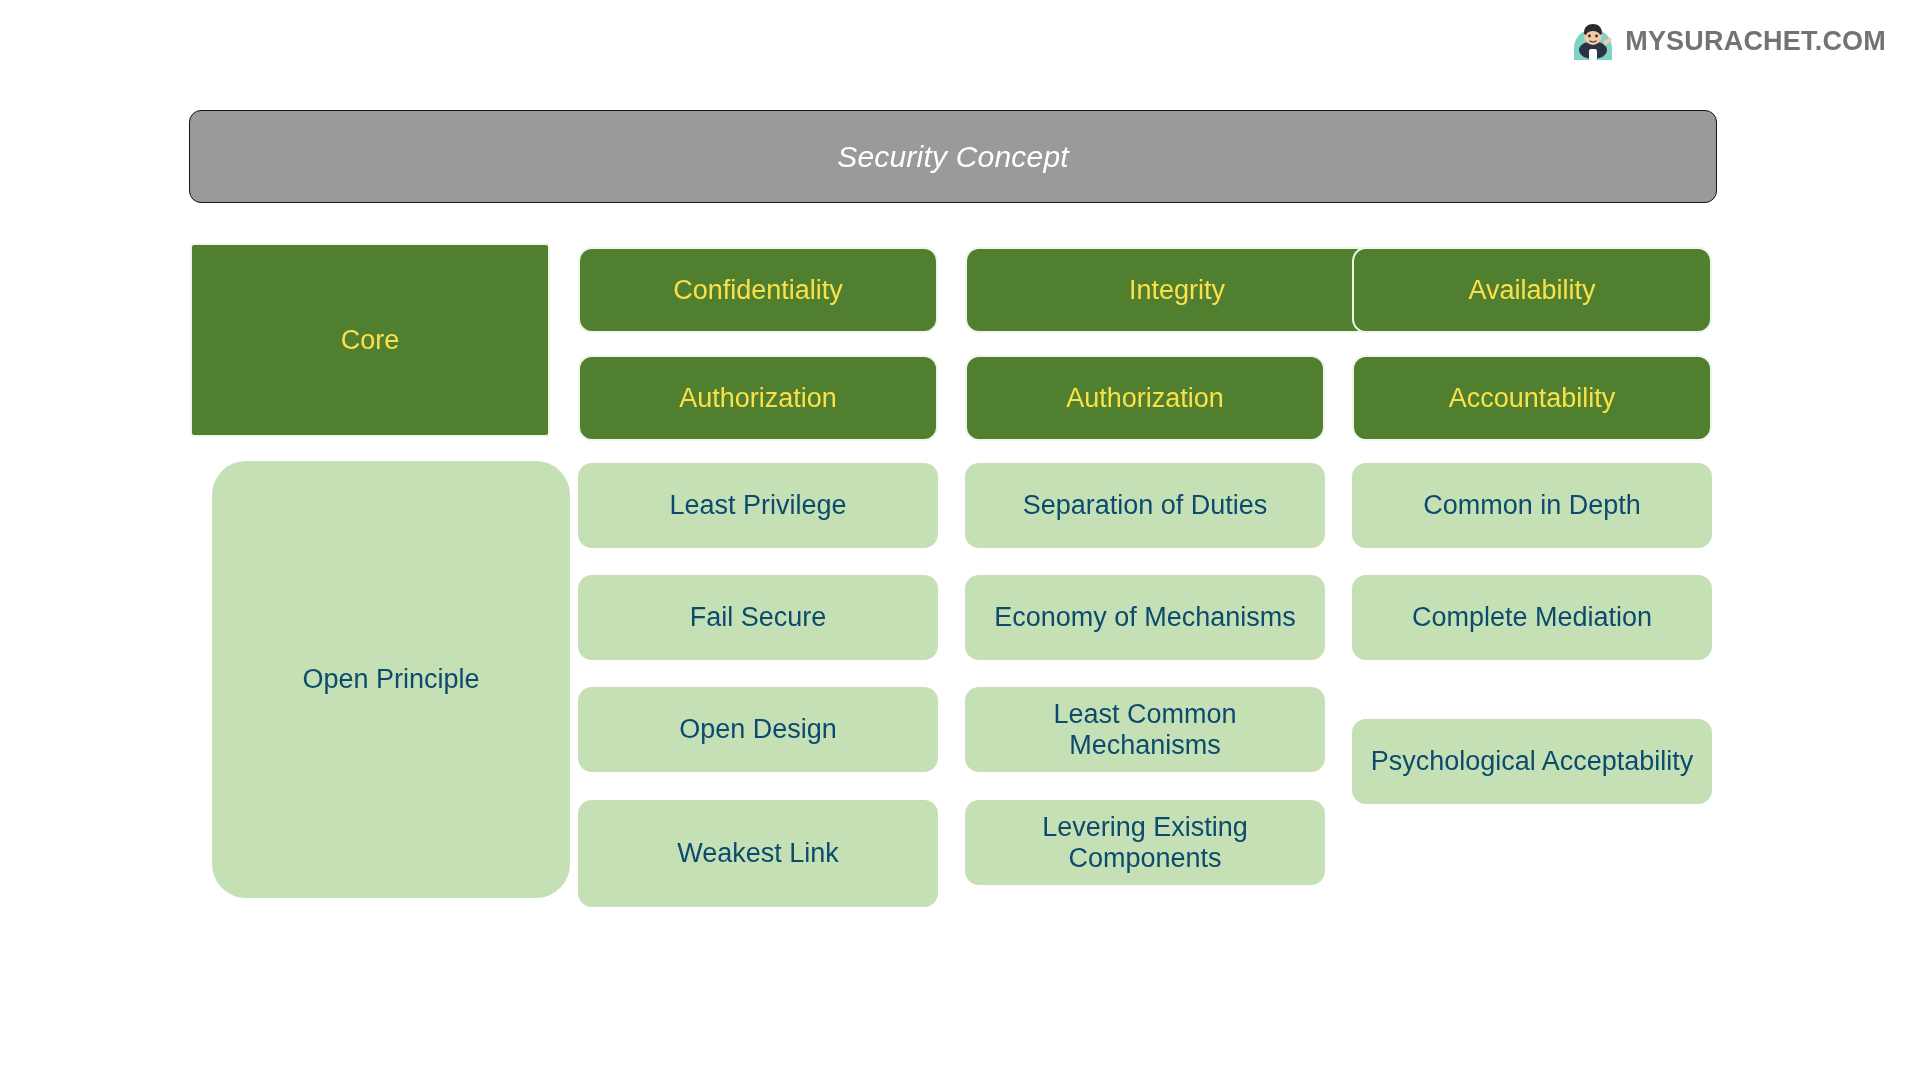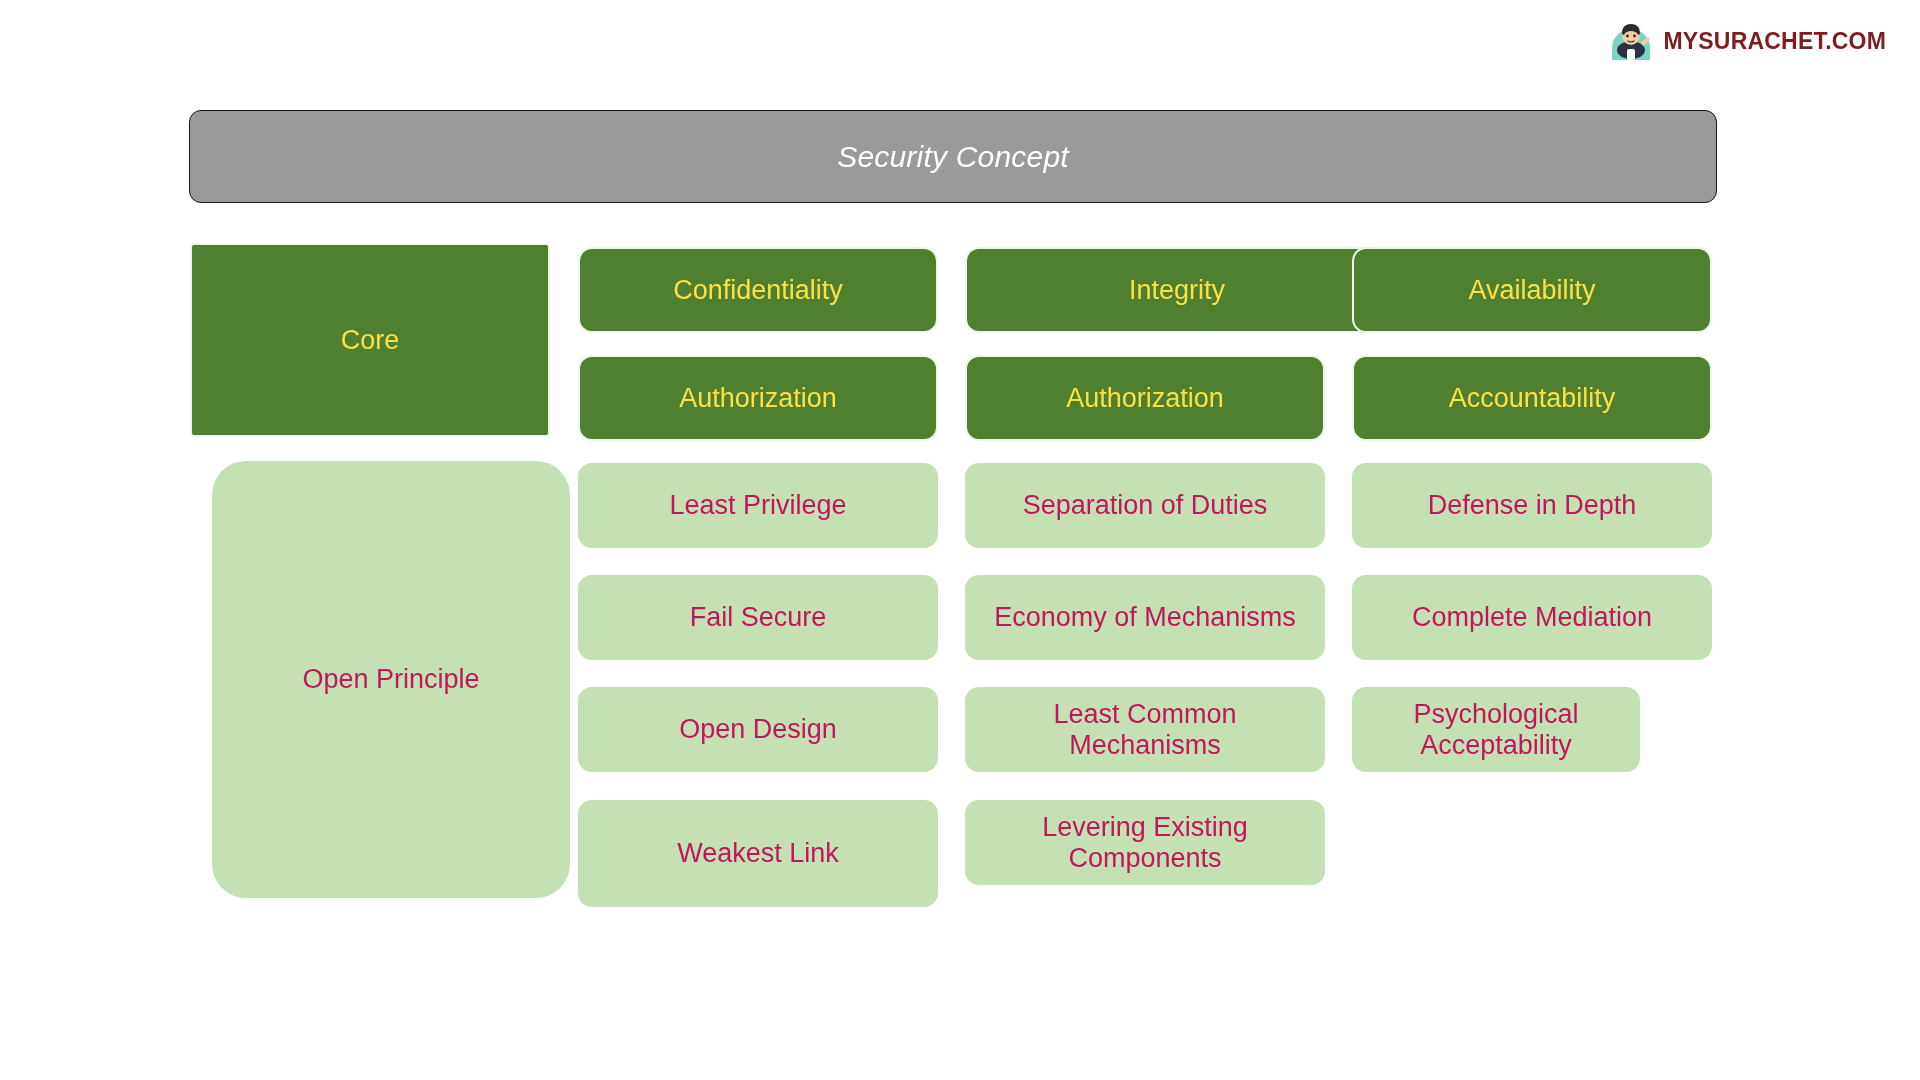--- a/index.html
+++ b/index.html
@@ -26,23 +26,23 @@
     gap: 9px;
   }
   .wm-avatar {
     width: 46px;
     height: 46px;
     border-radius: 6px;
     overflow: hidden;
     display: block;
   }
   .wm-text {
-    font-size: 23px;
+    font-size: 27px;
     letter-spacing: 0.2px;
-    color: #7f1d1d;
+    color: #737373;
     font-weight: 600;
     white-space: nowrap;
   }
 
   
   .header-bar {
     position: absolute;
     left: 189px;
     top: 110px;
     width: 1528px;
@@ -79,21 +79,21 @@
     color: #fde047;
     border-radius: 14px;
     border: 2px solid #eef6e8;
     font-size: 27px;
   }
   .node-dark.big {
     border-radius: 4px;
   }
   .node-light {
     background: #c5e0b4;
-    color: #be185d;
+    color: #0c4a6e;
     border-radius: 14px;
     font-size: 27px;
   }
   .node-light.big {
     border-radius: 34px;
     margin-left: 20px;
   }
 </style>
 </head>
 <body>
@@ -127,24 +127,24 @@
 <div class="node node-dark" style="left:1352px; top:247px; width:360px; height:86px;">Availability</div>
 
 <div class="node node-dark" style="left:578px; top:355px; width:360px; height:86px;">Authorization</div>
 <div class="node node-dark" style="left:965px; top:355px; width:360px; height:86px;">Authorization</div>
 <div class="node node-dark" style="left:1352px; top:355px; width:360px; height:86px;">Accountability</div>
 
 <div class="node node-light big" style="left:192px; top:461px; width:358px; height:437px;">Open Principle</div>
 
 <div class="node node-light" style="left:578px; top:463px; width:360px; height:85px;">Least Privilege</div>
 <div class="node node-light" style="left:965px; top:463px; width:360px; height:85px;">Separation of Duties</div>
-<div class="node node-light" style="left:1352px; top:463px; width:360px; height:85px;">Defense in Depth</div>
+<div class="node node-light" style="left:1352px; top:463px; width:360px; height:85px;">Common in Depth</div>
 
 <div class="node node-light" style="left:578px; top:575px; width:360px; height:85px;">Fail Secure</div>
 <div class="node node-light" style="left:965px; top:575px; width:360px; height:85px;">Economy of Mechanisms</div>
 <div class="node node-light" style="left:1352px; top:575px; width:360px; height:85px;">Complete Mediation</div>
 
 <div class="node node-light" style="left:578px; top:687px; width:360px; height:85px;">Open Design</div>
 <div class="node node-light" style="left:965px; top:687px; width:360px; height:85px;">Least Common Mechanisms</div>
-<div class="node node-light" style="left:1352px; top:687px; width:288px; height:85px;">Psychological Acceptability</div>
+<div class="node node-light" style="left:1352px; top:719px; width:360px; height:85px;">Psychological Acceptability</div>
 
 <div class="node node-light" style="left:578px; top:800px; width:360px; height:107px;">Weakest Link</div>
 <div class="node node-light" style="left:965px; top:800px; width:360px; height:85px;">Levering Existing Components</div>
 
 </body></html>

